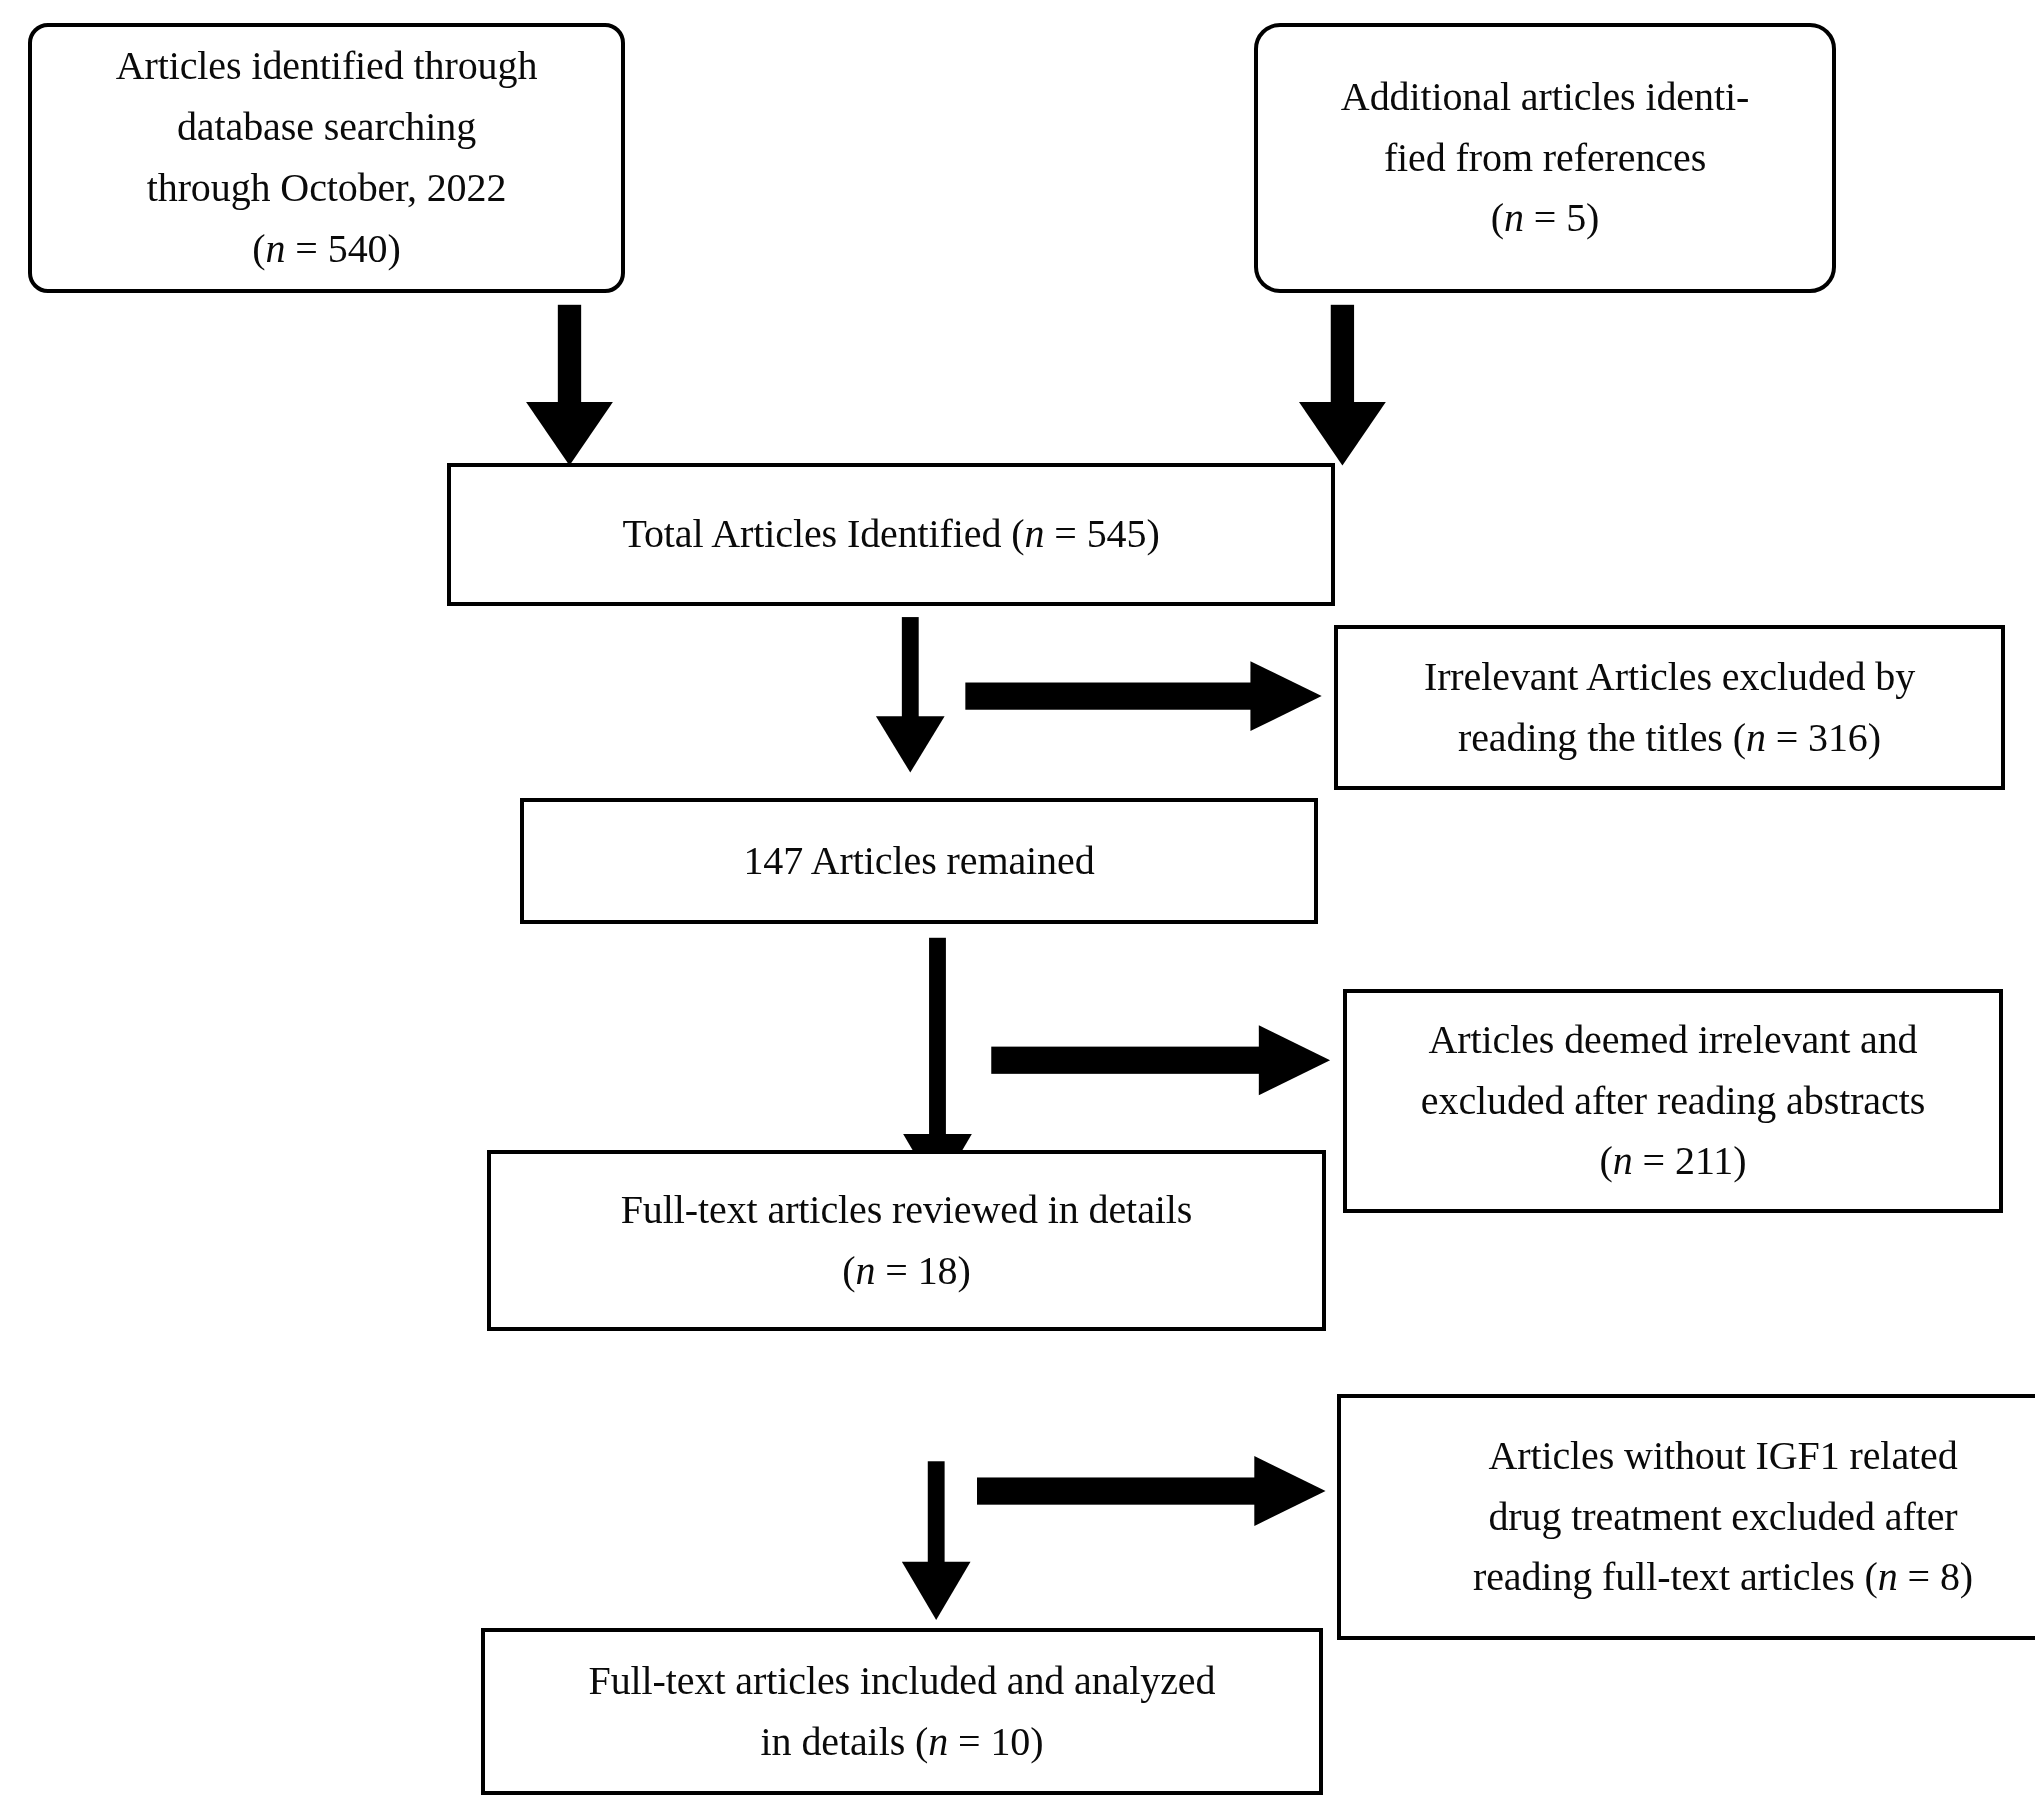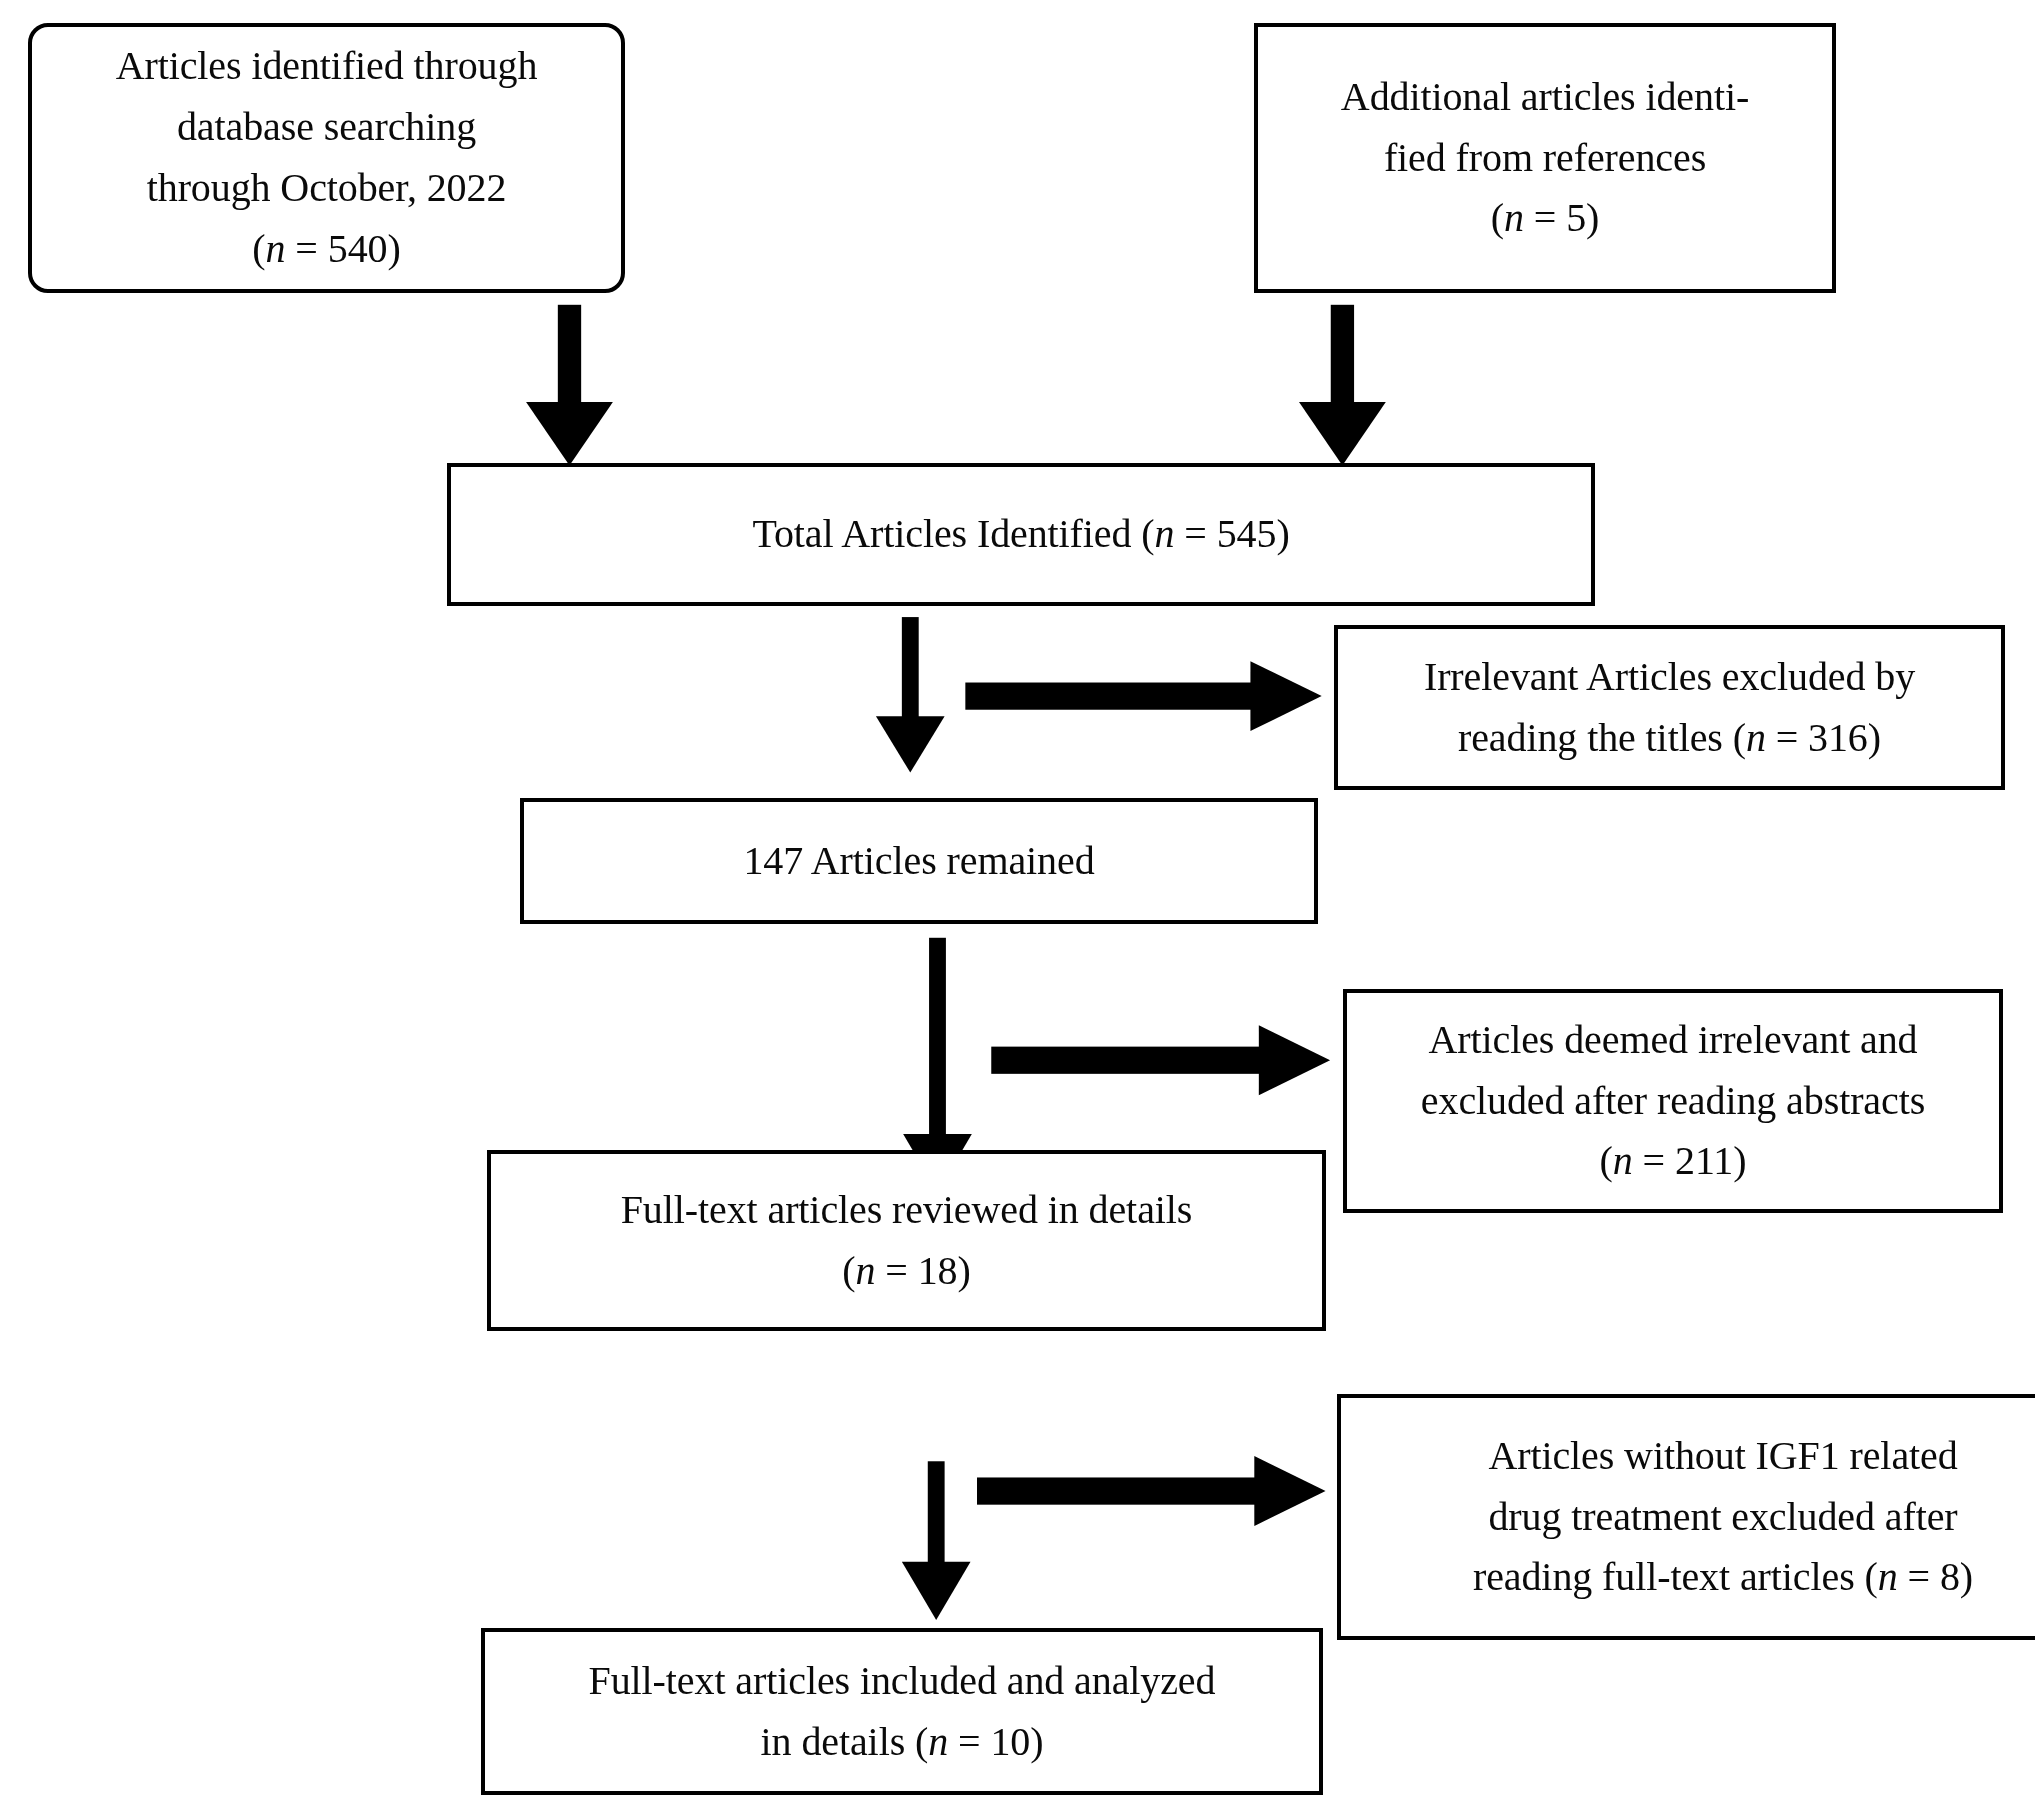--- a/index.html
+++ b/index.html
@@ -96,27 +96,27 @@
     </g>
   </svg>
 
   <div class="flow-box" style="left:28px; top:23px; width:597px; height:270px;border-radius:20px;">
     <span class="box-text">Articles identified through
 database searching
 through October, 2022
 (<i class="n-italic">n</i> = 540)</span>
   </div>
 
-  <div class="flow-box" style="left:1254px; top:23px; width:582px; height:270px;">
+  <div class="flow-box" style="left:1254px; top:23px; width:582px; height:270px;border-radius:26px;">
     <span class="box-text">Additional articles identi-
 fied from references
 (<i class="n-italic">n</i> = 5)</span>
   </div>
 
-  <div class="flow-box" style="left:447px; top:463px; width:1148px; height:143px;">
+  <div class="flow-box" style="left:447px; top:463px; width:888px; height:143px;">
     <span class="box-text">Total Articles Identified (<i class="n-italic">n</i> = 545)</span>
   </div>
 
   <div class="flow-box" style="left:1334px; top:625px; width:671px; height:165px;">
     <span class="box-text">Irrelevant Articles excluded by
 reading the titles (<i class="n-italic">n</i> = 316)</span>
   </div>
 
   <div class="flow-box" style="left:520px; top:798px; width:798px; height:126px;">
     <span class="box-text">147 Articles remained</span>

